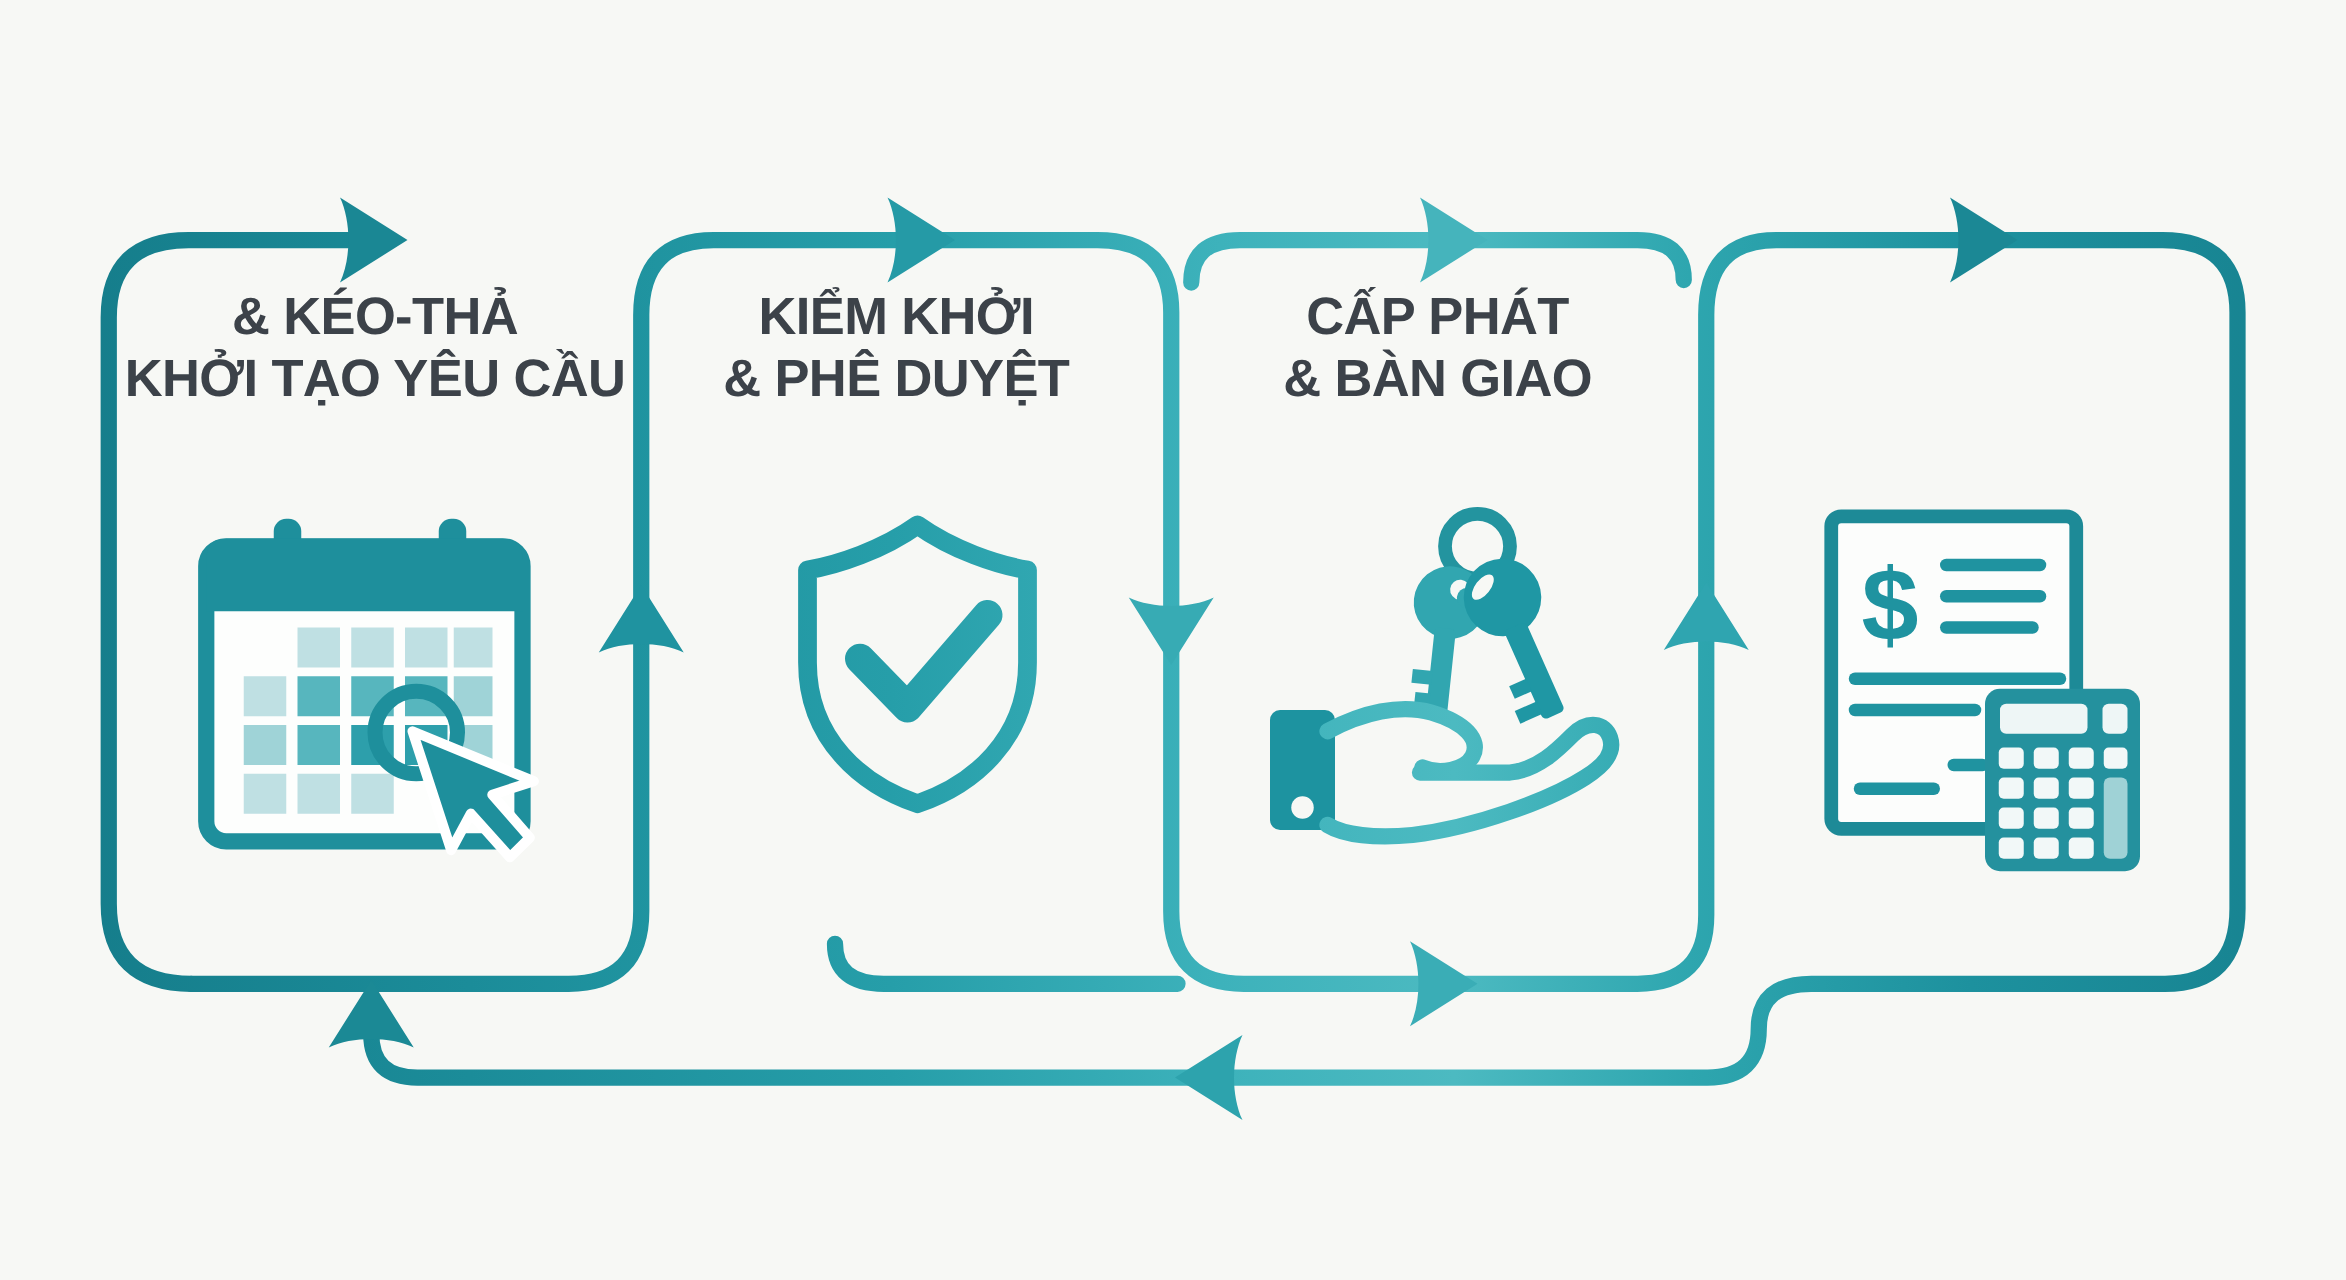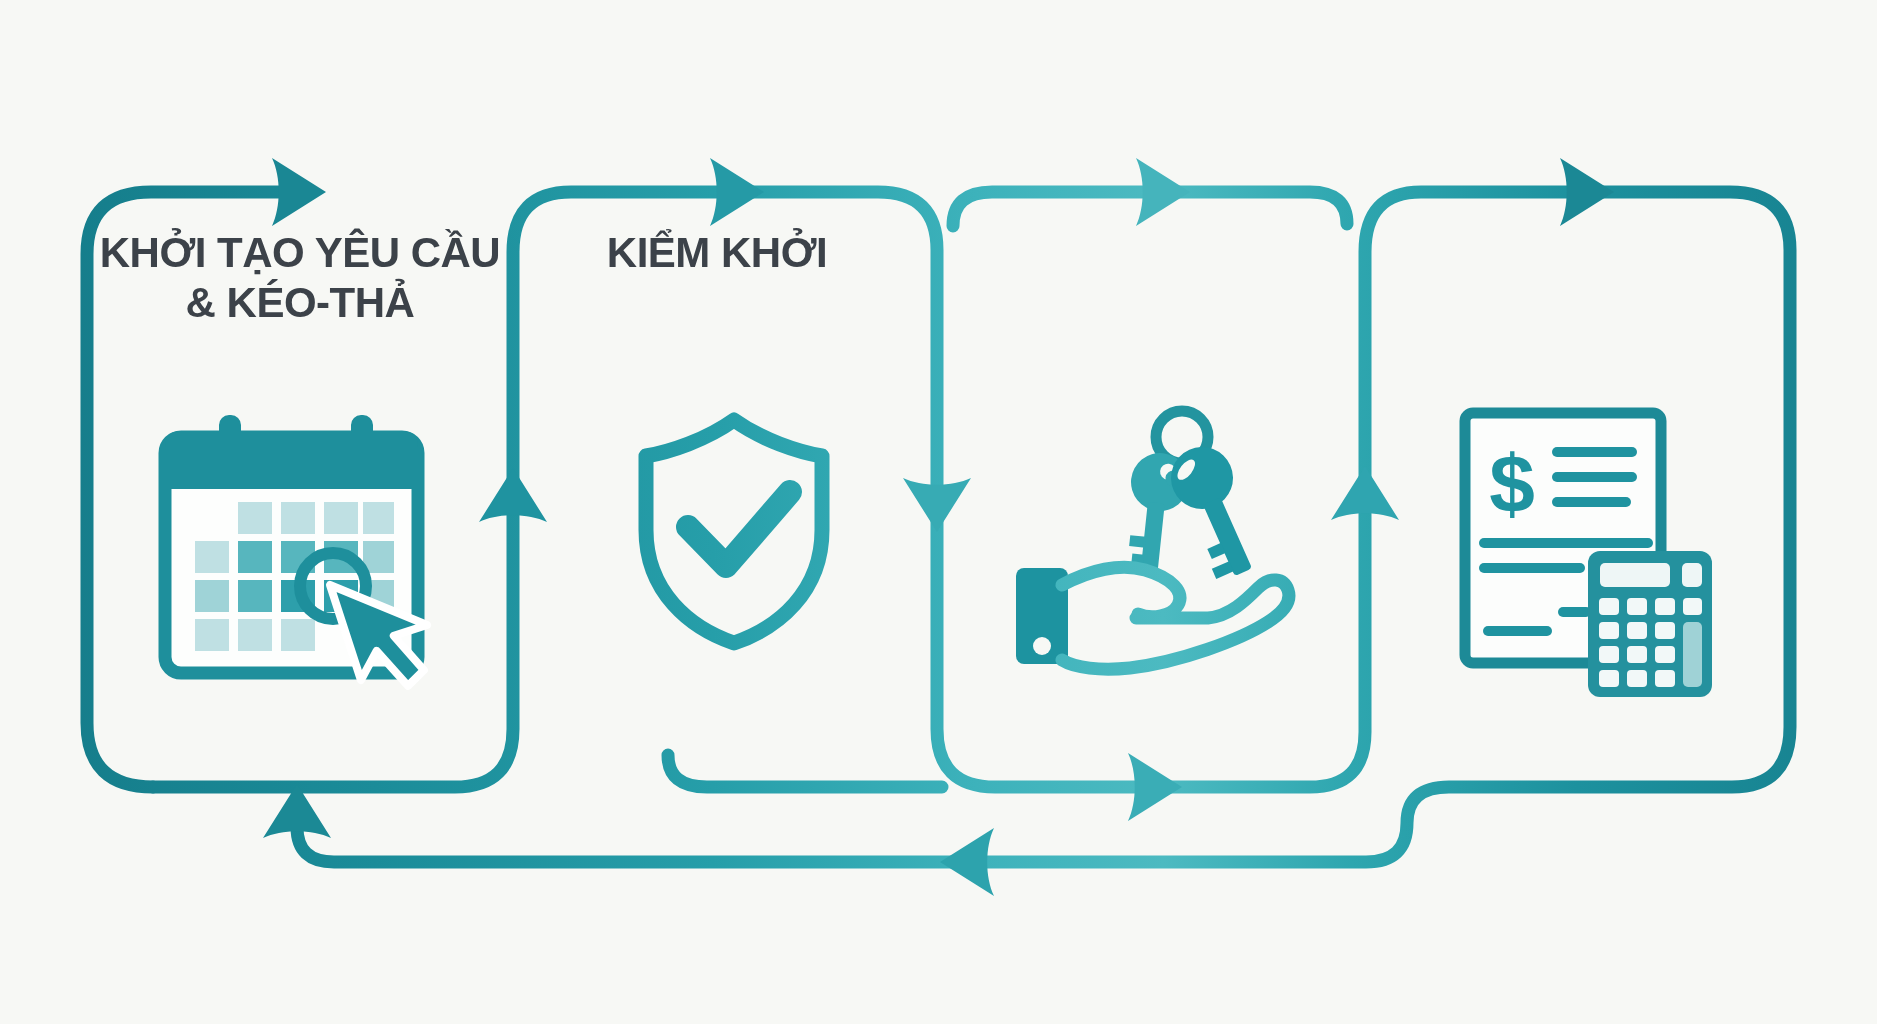--- a/index.html
+++ b/index.html
@@ -168,20 +168,25 @@
           <rect x="1599" y="670" width="20" height="17" rx="4"></rect>
           <rect x="1627" y="670" width="20" height="17" rx="4"></rect>
           <rect x="1655" y="670" width="20" height="17" rx="4"></rect>
           <rect x="1683" y="622" width="19" height="65" rx="5" fill="#9fd2d6"></rect>
         </g>
       </g>
     </g>
   </svg>
 
   <div class="stage-title t1">
+    <span>&amp; KÉO-THẢ</span>
     <span>KHỞI TẠO YÊU CẦU</span>
-    <span>&amp; KÉO-THẢ</span>
   </div>
   <div class="stage-title t2">
     <span>KIỂM KHỞI</span>
+    <span>&amp; PHÊ DUYỆT</span>
+  </div>
+  <div class="stage-title t3">
+    <span>CẤP PHÁT</span>
+    <span>&amp; BÀN GIAO</span>
   </div>
 
 </div>
 
 </body></html>

